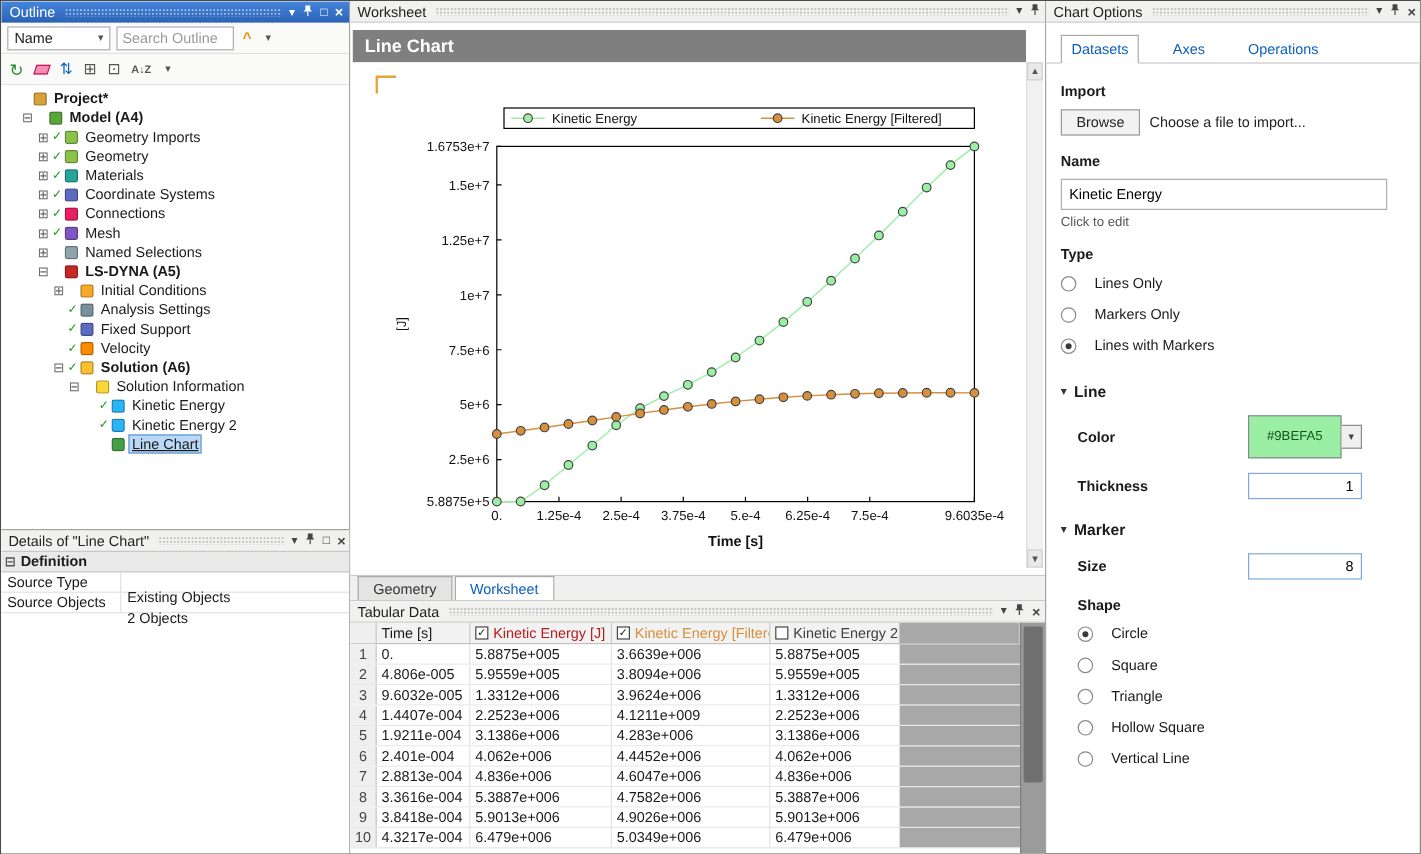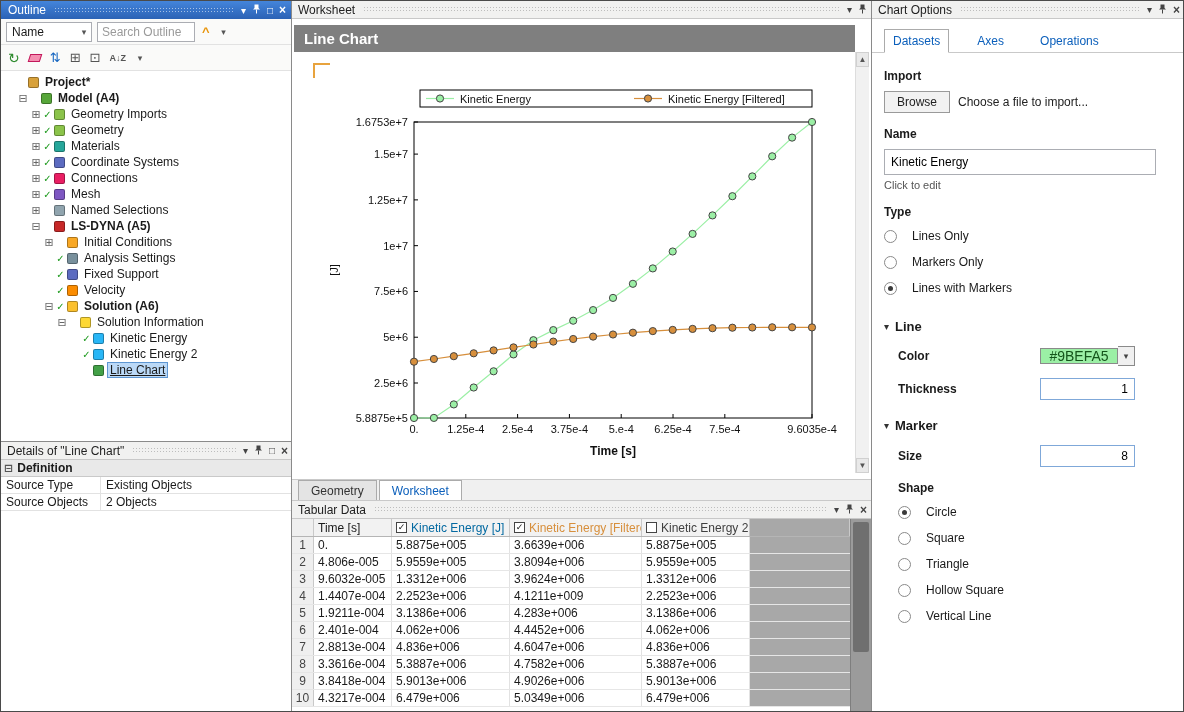--- a/index.html
+++ b/index.html
@@ -45,21 +45,21 @@
 .tree-label{padding:0 3px}
 .tree-row.bold .tree-label{font-weight:bold}
 .tree-label.selected{background:#BBD9F7;border:1px solid #5E96D2;text-decoration:underline;padding:0 2px}
 
 
 .details{position:absolute;top:440px;left:0;width:291px;height:272px;border-top:1px solid #8a8a8a;background:#fff}
 .det-sec{display:flex;align-items:center;height:17px;background:#E9E9E9;border-bottom:1px solid #C9C9C9;font-weight:bold;padding-left:3px;gap:4px}
 .det-exp{font-size:11px;color:#555}
 .det-row{display:flex;height:17px;border-bottom:1px solid #E2E2E2}
 .det-name{width:100px;border-right:1px solid #E2E2E2;padding:1px 5px;overflow:hidden}
-.det-val{flex:1;padding:1px 5px;overflow:hidden}
+.det-val{flex:1;padding:14px 5px;overflow:hidden}
 
 
 .ws-area{position:relative;height:460px;background:#fff;padding:6px 2px 0 2px}
 .chart-titlebar{height:27px;background:#7F7F7F;color:#fff;font-size:15px;font-weight:bold;display:flex;align-items:center;padding-left:10px;margin-right:14px}
 .chart-body{display:flex;height:421px}
 .chart-canvas{flex:1;background:#fff;overflow:hidden}
 .chart-canvas svg text{font-family:"Liberation Sans","DejaVu Sans",sans-serif}
 .vscroll{width:14px;background:#F1F1F1;border-left:1px solid #DDD;display:flex;flex-direction:column;justify-content:space-between;align-items:center}
 .vs-arrow{width:13px;height:15px;background:#E9E9E9;border:1px solid #D0D0D0;font-size:8px;color:#555;display:flex;align-items:center;justify-content:center}
 .ws-tabs{height:22px;background:#F0F0F0;border-top:1px solid #C9C9C9;border-bottom:1px solid #C9C9C9;display:flex;align-items:flex-end;padding-left:6px;gap:2px}
@@ -97,21 +97,21 @@
 .hint-small{color:#555;font-size:11px;margin-top:4px}
 .radio-group{margin-top:4px}
 .radio-row{display:flex;align-items:center;gap:15px;height:26px}
 .radio{width:13px;height:13px;border:1px solid #8A8A8A;border-radius:50%;background:#fff;position:relative;flex:0 0 13px}
 .radio.sel::after{content:"";position:absolute;left:3px;top:3px;width:5px;height:5px;border-radius:50%;background:#3a3a3a}
 .co-section{font-weight:bold;font-size:13px;margin-top:18px;display:flex;align-items:center;gap:6px}
 .tri{font-size:10px;color:#333}
 .co-row{display:flex;align-items:center;margin-top:12px;padding-left:14px}
 .co-row-label{width:142px;font-weight:bold}
 .color-dd{display:flex;align-items:center}
-.swatch{width:78px;height:16px;background:#9BEFA5;border:1px solid #8A8A8A;color:#14541a;font-size:14px;display:flex;align-items:center;justify-content:center}
+.swatch{width:78px;height:36px;background:#9BEFA5;border:1px solid #8A8A8A;color:#14541a;font-size:11px;display:flex;align-items:center;justify-content:center}
 .dd-arrow2{width:17px;height:20px;border:1px solid #8A8A8A;border-left:none;background:#F0F0F0;font-size:9px;color:#444;display:flex;align-items:center;justify-content:center}
 .num-input{width:95px;height:22px;border:1px solid #7FA8D9;font:inherit;text-align:right;padding-right:6px}
 .indent{padding-left:14px}
 </style>
 </head>
 <body>
 
 <div class="app">
 
   <div class="col left">
@@ -425,21 +425,21 @@
     </div>
     <div class="tabular-region">
       <div class="tabular-table">
           <div class="tab-hrow">
             <div class="tab-cell rownum"></div>
             <div class="tab-cell colw0">
               <span>Time [s]</span>
             </div>
             <div class="tab-cell colw1">
               <span class="cb on">✓</span>
-              <span style="color: #0369a1;">Kinetic Energy [J]</span>
+              <span style="color: #b91c1c;">Kinetic Energy [J]</span>
             </div>
             <div class="tab-cell colw2">
               <span class="cb on">✓</span>
               <span style="color: rgb(215, 143, 60);">Kinetic Energy [Filtered] [J]</span>
             </div>
             <div class="tab-cell colw3">
               <span class="cb"></span>
               <span style="color: rgb(64, 64, 64);">Kinetic Energy 2 [J]</span>
             </div>
             <div class="tab-cell filler"></div>

